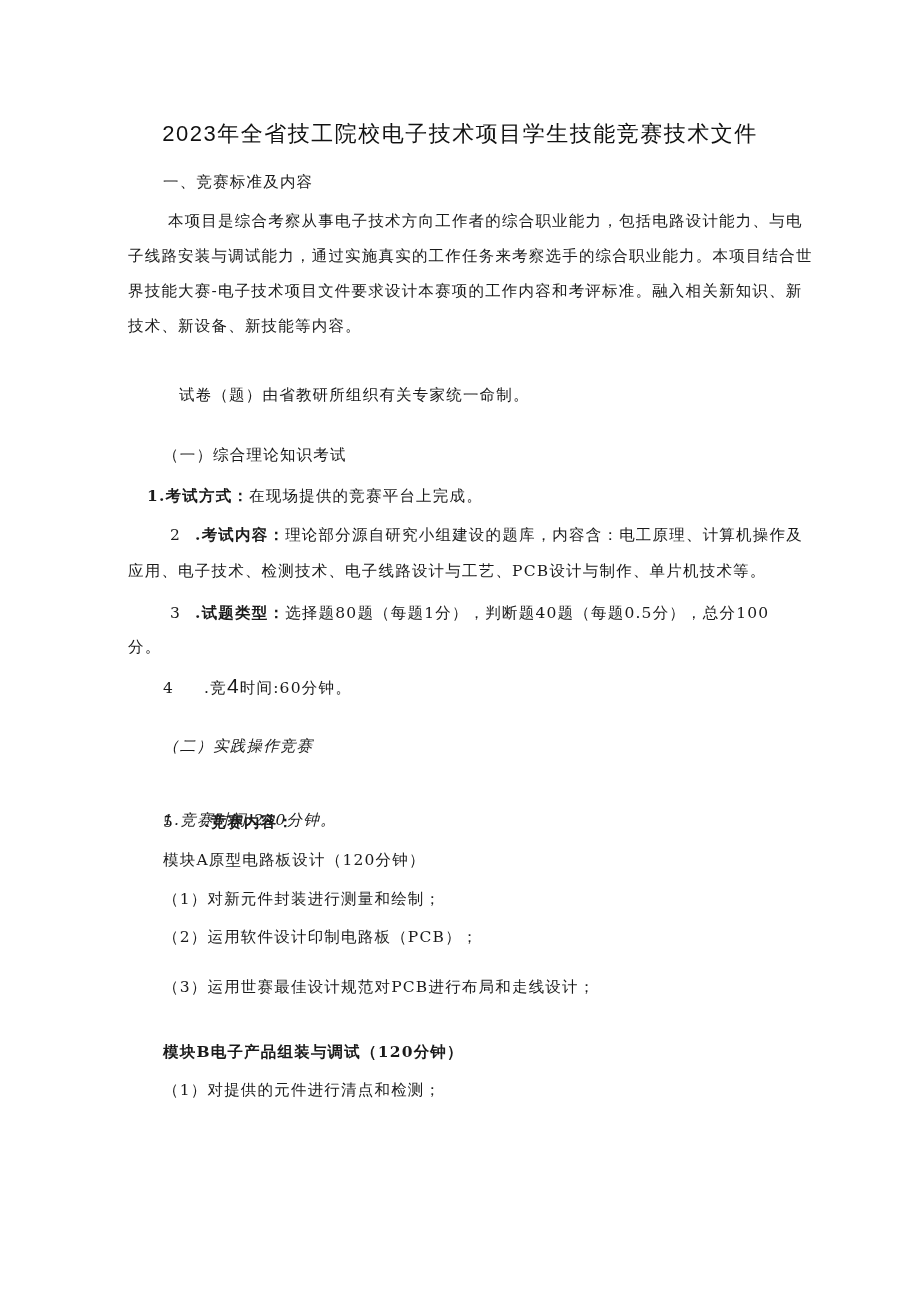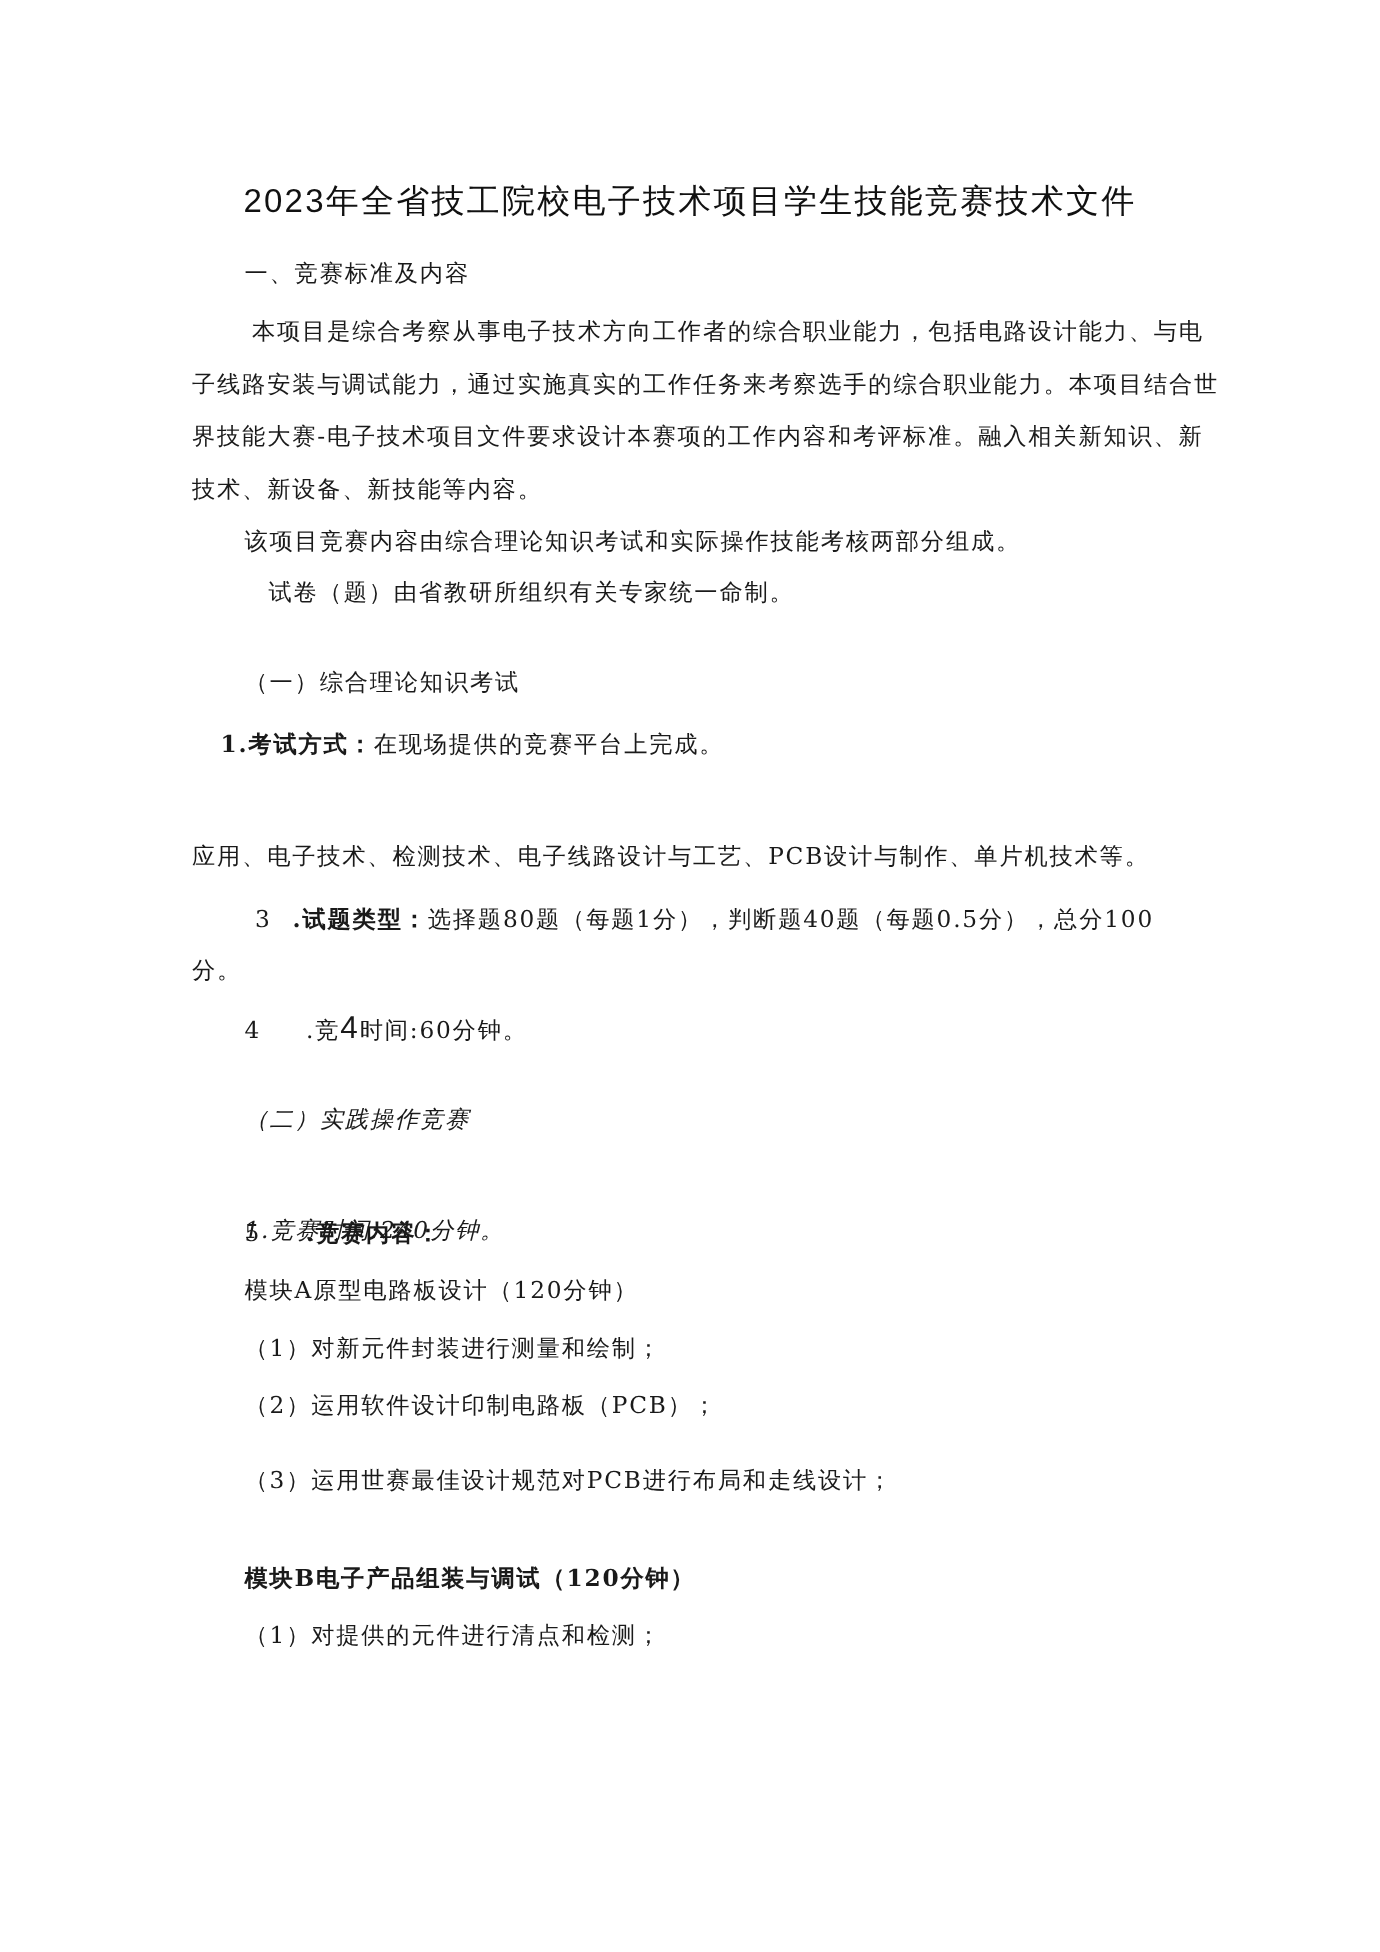--- a/index.html
+++ b/index.html
@@ -53,29 +53,31 @@
 
   <div class="title">2023年全省技工院校电子技术项目学生技能竞赛技术文件</div>
 
   <div class="line" style="left:163px; top:172px;">一、竞赛标准及内容</div>
 
   <div class="line" style="left:128px; top:246px;">子线路安装与调试能力，通过实施真实的工作任务来考察选手的综合职业能力。本项目结合世</div>
   <div class="line" style="left:168px; top:211px;">本项目是综合考察从事电子技术方向工作者的综合职业能力，包括电路设计能力、与电</div>
   <div class="line" style="left:128px; top:281px;">界技能大赛-电子技术项目文件要求设计本赛项的工作内容和考评标准。融入相关新知识、新</div>
   <div class="line" style="left:128px; top:316px;">技术、新设备、新技能等内容。</div>
 
-  <div class="line" style="left:163px; top:351px;">该项目竞赛内容由综合理论知识考试和实际操作技能考核两部分组成。</div>
   <div class="line" style="left:163px; top:385px;margin-left:16px;">试卷（题）由省教研所组织有关专家统一命制。</div>
 
   <div class="line" style="left:163px; top:445px;">（一）综合理论知识考试</div>
 
   <div class="line" style="left:147px; top:486px;">
     <span class="bold">1.考试方式：</span><span>在现场提供的竞赛平台上完成。</span>
   </div>
 
+  <div class="line" style="left:170px; top:525px;">
+    <span>2</span><span class="gap2"></span><span class="bold">.考试内容：</span><span>理论部分源自研究小组建设的题库，内容含：电工原理、计算机操作及</span>
+  </div>
   <div class="line" style="left:128px; top:561px;">应用、电子技术、检测技术、电子线路设计与工艺、PCB设计与制作、单片机技术等。</div>
 
   <div class="line" style="left:170px; top:603px;">
     <span>3</span><span class="gap2"></span><span class="bold">.试题类型：</span><span>选择题80题（每题1分），判断题40题（每题0.5分），总分100</span>
   </div>
   <div class="line" style="left:128px; top:637px;">分。</div>
 
   <div class="line" style="left:163px; top:676px;text-align:right;">
     <span>4</span><span class="gap"></span><span>.竞</span><span class="big4">4</span><span>时间:60分钟。</span>
   </div>

